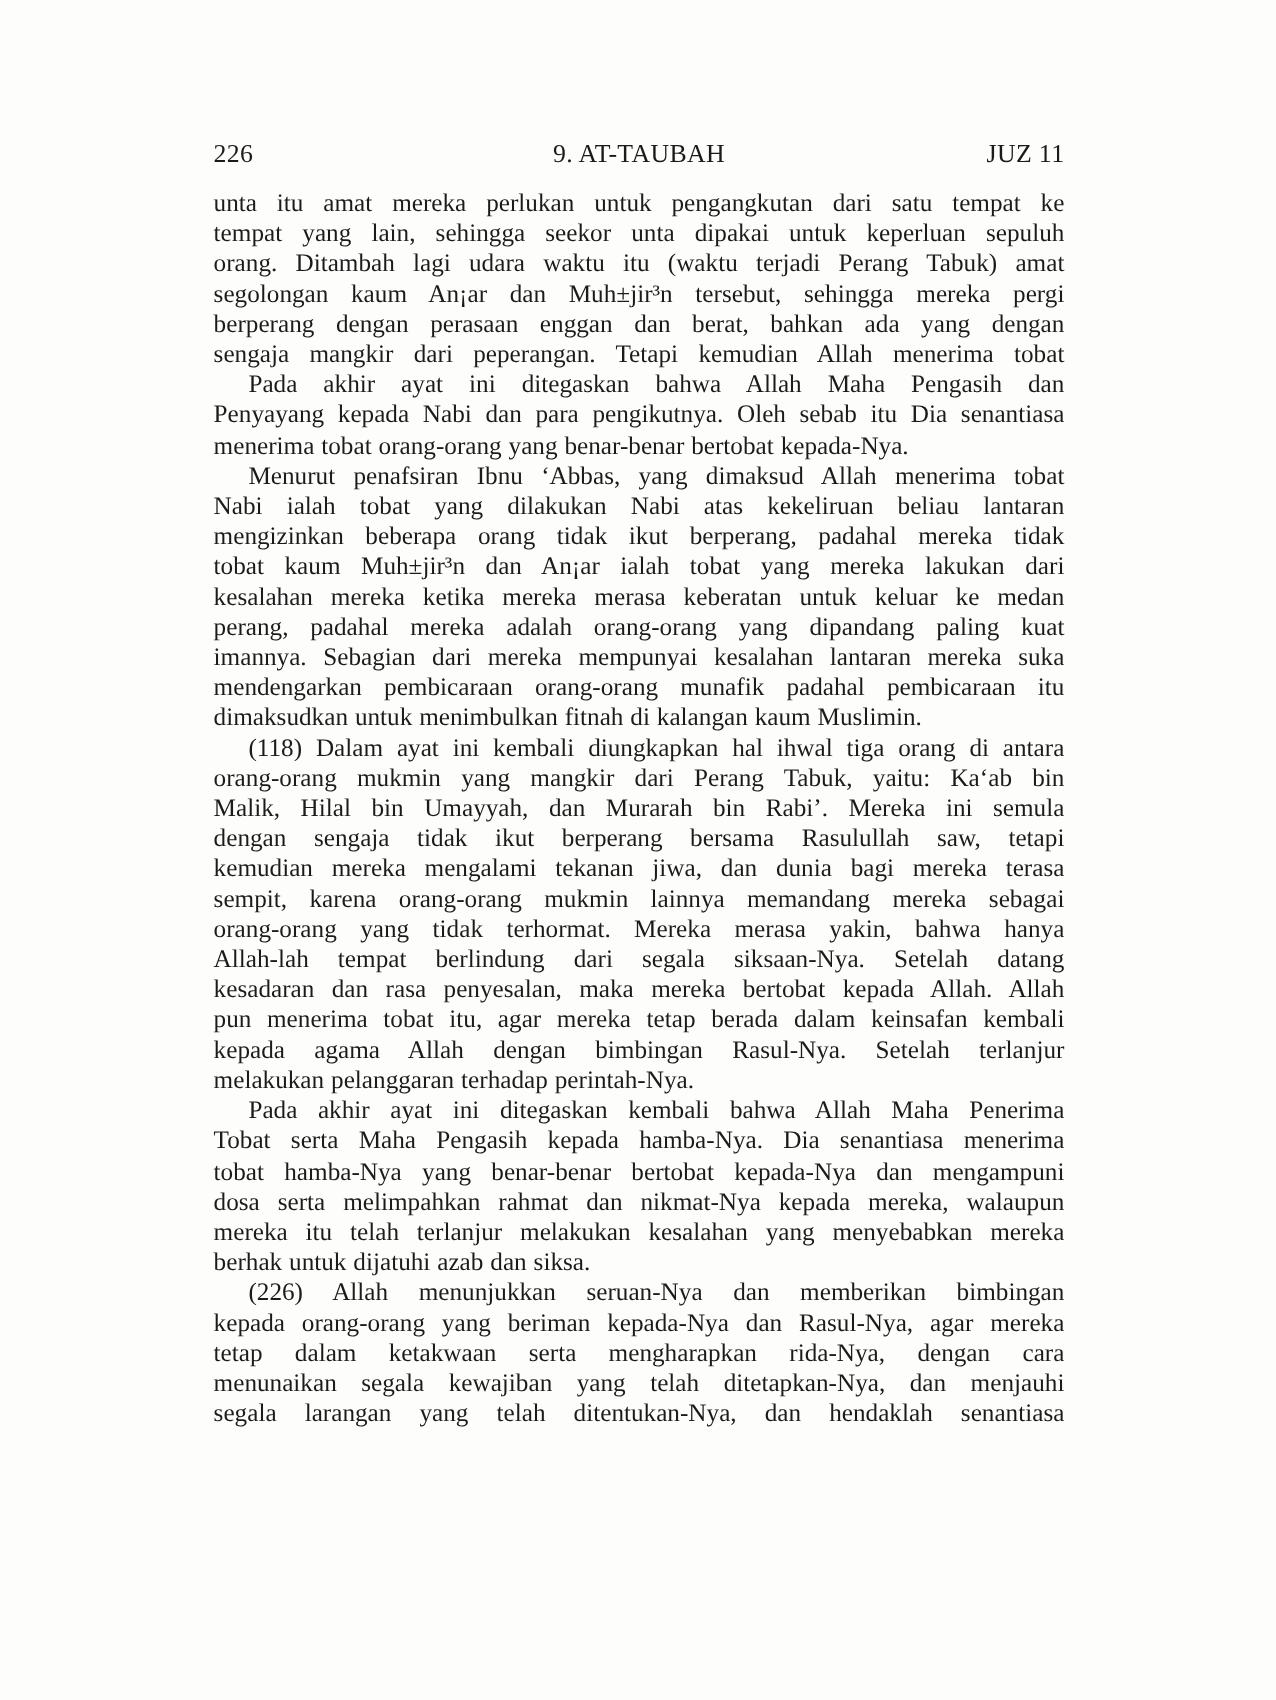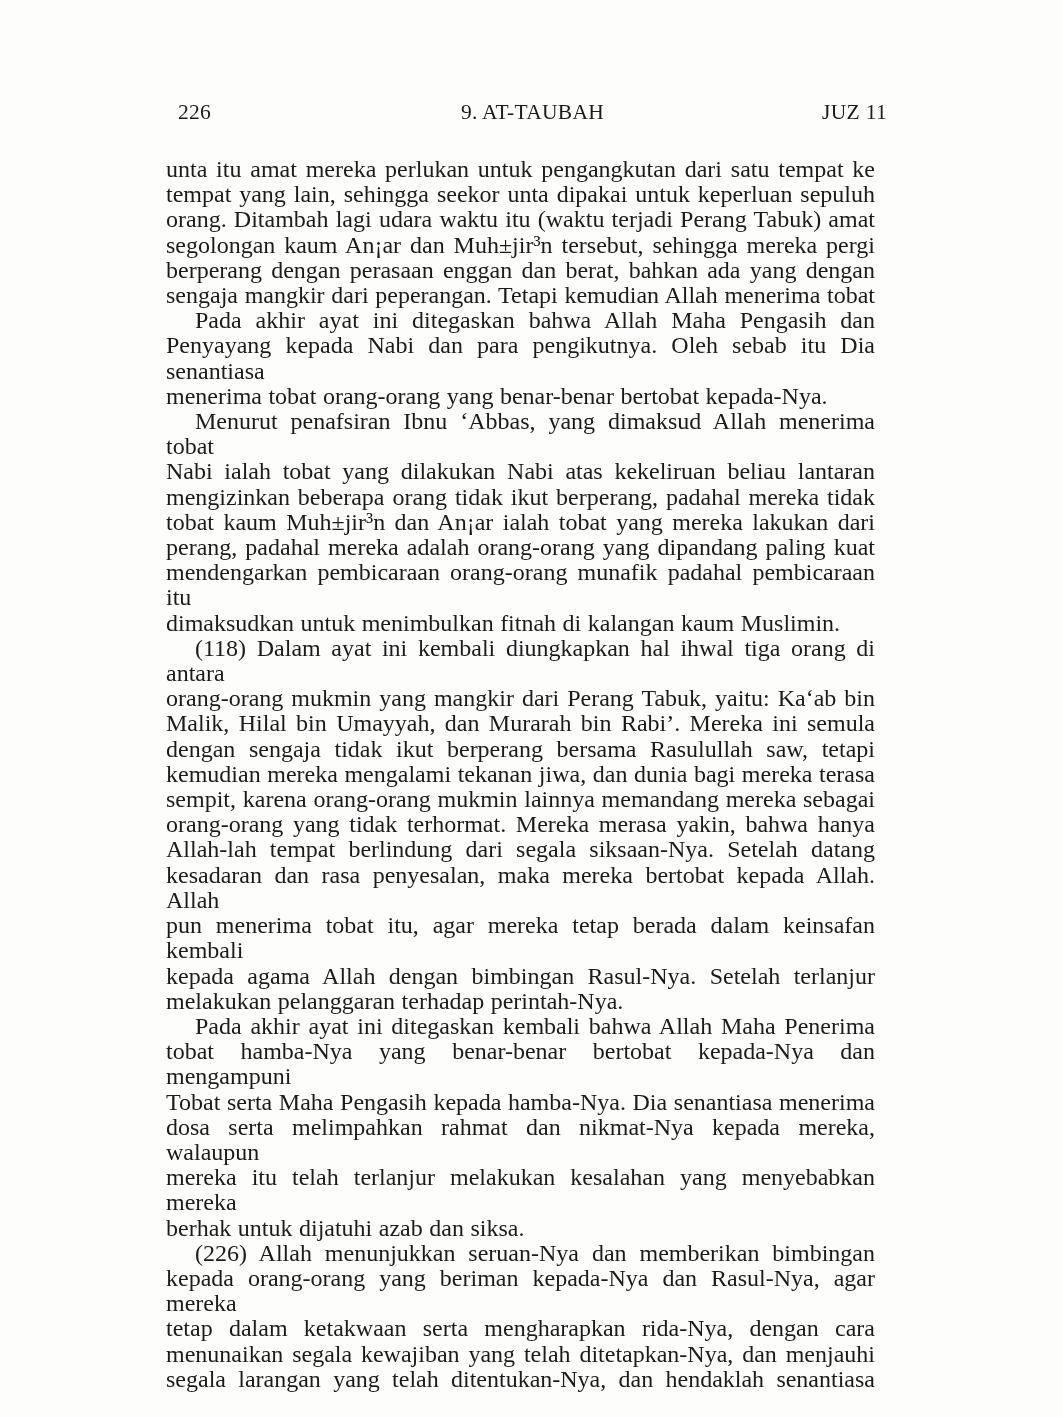--- a/index.html
+++ b/index.html
@@ -12,39 +12,39 @@
     width: 1063px;
     height: 1417px;
     margin: 0 auto;
     background: #fdfdfc;
     color: #1b1b1b;
     font-family: "Liberation Serif", "DejaVu Serif", serif;
     overflow: hidden;
   }
   .running-header {
     position: absolute;
-    top: 76px;
+    top: 92px;
     left: 178px;
     width: 709px;
     display: grid;
     grid-template-columns: 1fr auto 1fr;
     align-items: baseline;
     font-size: 21.5px;
     line-height: 24px;
     letter-spacing: 0.3px;
   }
   .running-header .page-num   { text-align: left; }
   .running-header .surah      { text-align: center; margin-top: 24px; }
   .running-header .juz        { text-align: right; }
   .text-block {
     position: absolute;
     top: 157px;
-    left: 166px;
+    left: 178px;
     width: 709px;
-    font-size: 24px;
+    font-size: 21px;
     line-height: 25.2px;
   }
   .para { margin: 0; }
   .line {
     text-align: justify;
     text-align-last: justify;
     white-space: normal;
     word-spacing: 0.5px;
   }
   .line.last {
@@ -77,42 +77,44 @@
       <div class="para">
         <div class="line indent">Pada akhir ayat ini ditegaskan bahwa Allah Maha Pengasih dan</div>
         <div class="line">Penyayang kepada Nabi dan para pengikutnya. Oleh sebab itu Dia senantiasa</div>
         <div class="line last">menerima tobat orang-orang yang benar-benar bertobat kepada-Nya.</div>
       </div>
       <div class="para">
         <div class="line indent">Menurut penafsiran Ibnu ‘Abbas, yang dimaksud Allah menerima tobat</div>
         <div class="line">Nabi ialah tobat yang dilakukan Nabi atas kekeliruan beliau lantaran</div>
         <div class="line">mengizinkan beberapa orang tidak ikut berperang, padahal mereka tidak</div>
         <div class="line">tobat kaum Muh±jir³n dan An¡ar ialah tobat yang mereka lakukan dari</div>
+        <div class="line">kesalahan mereka ketika mereka merasa keberatan untuk keluar ke medan</div>
         <div class="line">perang, padahal mereka adalah orang-orang yang dipandang paling kuat</div>
+        <div class="line">imannya. Sebagian dari mereka mempunyai kesalahan lantaran mereka suka</div>
         <div class="line">mendengarkan pembicaraan orang-orang munafik padahal pembicaraan itu</div>
         <div class="line last">dimaksudkan untuk menimbulkan fitnah di kalangan kaum Muslimin.</div>
       </div>
       <div class="para">
         <div class="line indent">(118) Dalam ayat ini kembali diungkapkan hal ihwal tiga orang di antara</div>
         <div class="line">orang-orang mukmin yang mangkir dari Perang Tabuk, yaitu: Ka‘ab bin</div>
         <div class="line">Malik, Hilal bin Umayyah, dan Murarah bin Rabi’. Mereka ini semula</div>
         <div class="line">dengan sengaja tidak ikut berperang bersama Rasulullah saw, tetapi</div>
         <div class="line">kemudian mereka mengalami tekanan jiwa, dan dunia bagi mereka terasa</div>
         <div class="line">sempit, karena orang-orang mukmin lainnya memandang mereka sebagai</div>
         <div class="line">orang-orang yang tidak terhormat. Mereka merasa yakin, bahwa hanya</div>
         <div class="line">Allah-lah tempat berlindung dari segala siksaan-Nya. Setelah datang</div>
         <div class="line">kesadaran dan rasa penyesalan, maka mereka bertobat kepada Allah. Allah</div>
         <div class="line">pun menerima tobat itu, agar mereka tetap berada dalam keinsafan kembali</div>
         <div class="line">kepada agama Allah dengan bimbingan Rasul-Nya. Setelah terlanjur</div>
         <div class="line last">melakukan pelanggaran terhadap perintah-Nya.</div>
       </div>
       <div class="para">
         <div class="line indent">Pada akhir ayat ini ditegaskan kembali bahwa Allah Maha Penerima</div>
+        <div class="line">Tobat serta Maha Pengasih kepada hamba-Nya. Dia senantiasa menerima</div>
         <div class="line">tobat hamba-Nya yang benar-benar bertobat kepada-Nya dan mengampuni</div>
-        <div class="line">Tobat serta Maha Pengasih kepada hamba-Nya. Dia senantiasa menerima</div>
         <div class="line">dosa serta melimpahkan rahmat dan nikmat-Nya kepada mereka, walaupun</div>
         <div class="line">mereka itu telah terlanjur melakukan kesalahan yang menyebabkan mereka</div>
         <div class="line last">berhak untuk dijatuhi azab dan siksa.</div>
       </div>
       <div class="para">
         <div class="line indent">(226) Allah menunjukkan seruan-Nya dan memberikan bimbingan</div>
         <div class="line">kepada orang-orang yang beriman kepada-Nya dan Rasul-Nya, agar mereka</div>
         <div class="line">tetap dalam ketakwaan serta mengharapkan rida-Nya, dengan cara</div>
         <div class="line">menunaikan segala kewajiban yang telah ditetapkan-Nya, dan menjauhi</div>
         <div class="line">segala larangan yang telah ditentukan-Nya, dan hendaklah senantiasa</div>

